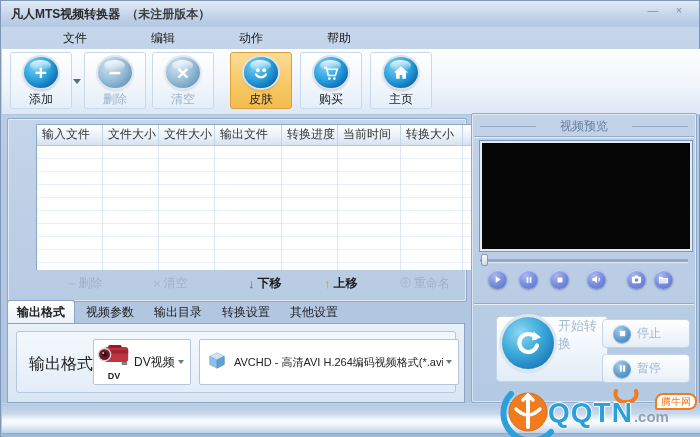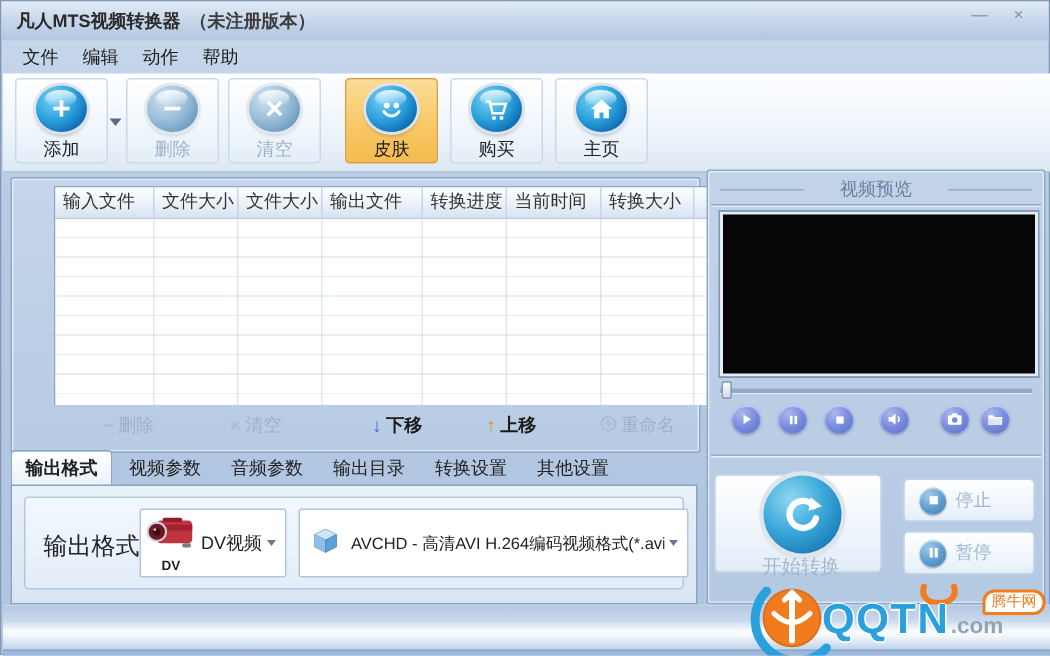--- a/index.html
+++ b/index.html
@@ -15,21 +15,21 @@
     border-bottom:1px solid #c7d6ea;}
   .title-text{position:absolute;left:10px;top:5px;font-size:12px;font-weight:bold;color:#2b2b2b;}
   .title-edition{font-weight:bold;color:#3c3c3c;margin-left:6px;}
   .win-btn{position:absolute;top:3px;width:20px;height:14px;text-align:center;line-height:13px;
     font-size:11px;color:#7d8da2;cursor:default;}
   .win-min{right:36px;}
   .win-close{right:10px;}
 
   
   .menubar{position:absolute;left:0;top:26px;width:100%;height:22px;display:flex;align-items:center;padding-left:6px;box-sizing:border-box;}
-  .menu-item{font-size:12px;color:#1c1c1c;padding:3px 8px;}
+  .menu-item{font-size:12px;color:#1c1c1c;padding:3px 8px;margin-left:48px;}
 
   
   .toolbar{position:absolute;left:1px;top:48px;width:698px;height:65px;
     background:linear-gradient(180deg,#fdfeff 0%,#eef4fb 60%,#dde8f4 100%);
     border-bottom:1px solid #b3c6dd;}
   .tb-card{position:absolute;top:3px;width:62px;height:57px;border:1px solid #c9d9ec;border-radius:3px;
     background:linear-gradient(180deg,#ffffff 0%,#f2f7fc 55%,#e4eef8 100%);
     display:flex;flex-direction:column;align-items:center;justify-content:flex-start;padding-top:4px;box-sizing:border-box;}
   .tb-card.highlight{background:linear-gradient(180deg,#fbdc95 0%,#f7c763 60%,#f3bc4e 100%);border-color:#dd9f3d;}
   .tb-label{font-size:12px;color:#222;margin-top:3px;}
@@ -100,22 +100,22 @@
   .seek{position:absolute;left:8px;top:140px;width:208px;height:12px;}
   .seek-track{position:absolute;left:0;top:5px;width:100%;height:3px;background:#8fa8cc;border-bottom:1px solid #dfe8f3;}
   .seek-handle{position:absolute;left:1px;top:0;width:7px;height:12px;background:linear-gradient(180deg,#fbfcfe,#cfd9e6);
     border:1px solid #8898b0;border-radius:2px;box-sizing:border-box;}
   .transport{position:absolute;left:8px;top:156px;width:208px;height:24px;}
   .tp-btn{position:absolute;width:19px;height:19px;border-radius:50%;display:flex;align-items:center;justify-content:center;
     background:radial-gradient(circle at 35% 30%,#aab8ec 0%,#7488dc 55%,#5a6fc8 100%);
     box-shadow:0 1px 2px rgba(30,50,110,.4), inset 0 1px 1px rgba(255,255,255,.6);}
   .rp-divider{position:absolute;left:2px;top:189px;width:220px;height:1px;background:#93aac9;box-shadow:0 1px 0 #e7eef7;}
 
-  .start-card{position:absolute;left:4px;top:202px;width:112px;height:66px;border:1px solid #c3d4e8;border-radius:4px;
-    background:linear-gradient(180deg,#ffffff 0%,#eef4fb 60%,#e2ecf7 100%);display:flex;align-items:center;box-sizing:border-box;flex-direction:column;}
+  .start-card{position:absolute;left:24px;top:202px;width:112px;height:66px;border:1px solid #c3d4e8;border-radius:4px;
+    background:linear-gradient(180deg,#ffffff 0%,#eef4fb 60%,#e2ecf7 100%);display:flex;align-items:flex-start;box-sizing:border-box;}
   .start-orb{width:52px;height:52px;border-radius:50%;margin-left:5px;position:relative;flex-shrink:0;
     background:radial-gradient(circle at 35% 30%,#8fd8f2 0%,#3aa8da 45%,#1b7cb8 80%,#9db4c4 100%);
     box-shadow:0 0 0 3px #dfe5ec,0 2px 3px rgba(20,50,90,.35);display:flex;align-items:center;justify-content:center;}
   .start-label{font-size:13px;color:#a2b8cf;margin-left:4px;}
   .sp-card{position:absolute;left:130px;width:88px;height:29px;border:1px solid #c3d4e8;border-radius:4px;
     background:linear-gradient(180deg,#ffffff 0%,#eef4fb 70%,#e4eef8 100%);
     display:flex;align-items:center;box-sizing:border-box;padding-left:10px;}
   .sp-stop{top:205px;} .sp-pause{top:240px;}
   .sp-orb{width:18px;height:18px;border-radius:50%;flex-shrink:0;display:flex;align-items:center;justify-content:center;
     background:radial-gradient(circle at 35% 30%,#9fcbe8 0%,#5e9bcd 55%,#3d7db2 100%);
@@ -260,21 +260,20 @@
           </svg>
         </span>
         <span>重命名</span>
       </div>
     </div>
   </div>
 
   <div class="tabbar">
     <div class="tab active">输出格式</div>
     <div class="tab">视频参数</div>
-    <div class="tab">音频参数</div>
     <div class="tab">输出目录</div>
     <div class="tab">转换设置</div>
     <div class="tab">其他设置</div>
   </div>
 
   <div class="tab-panel">
     <div class="fmt-group">
       <div class="fmt-label">输出格式 :</div>
 
       <div class="select-box dv-select">

